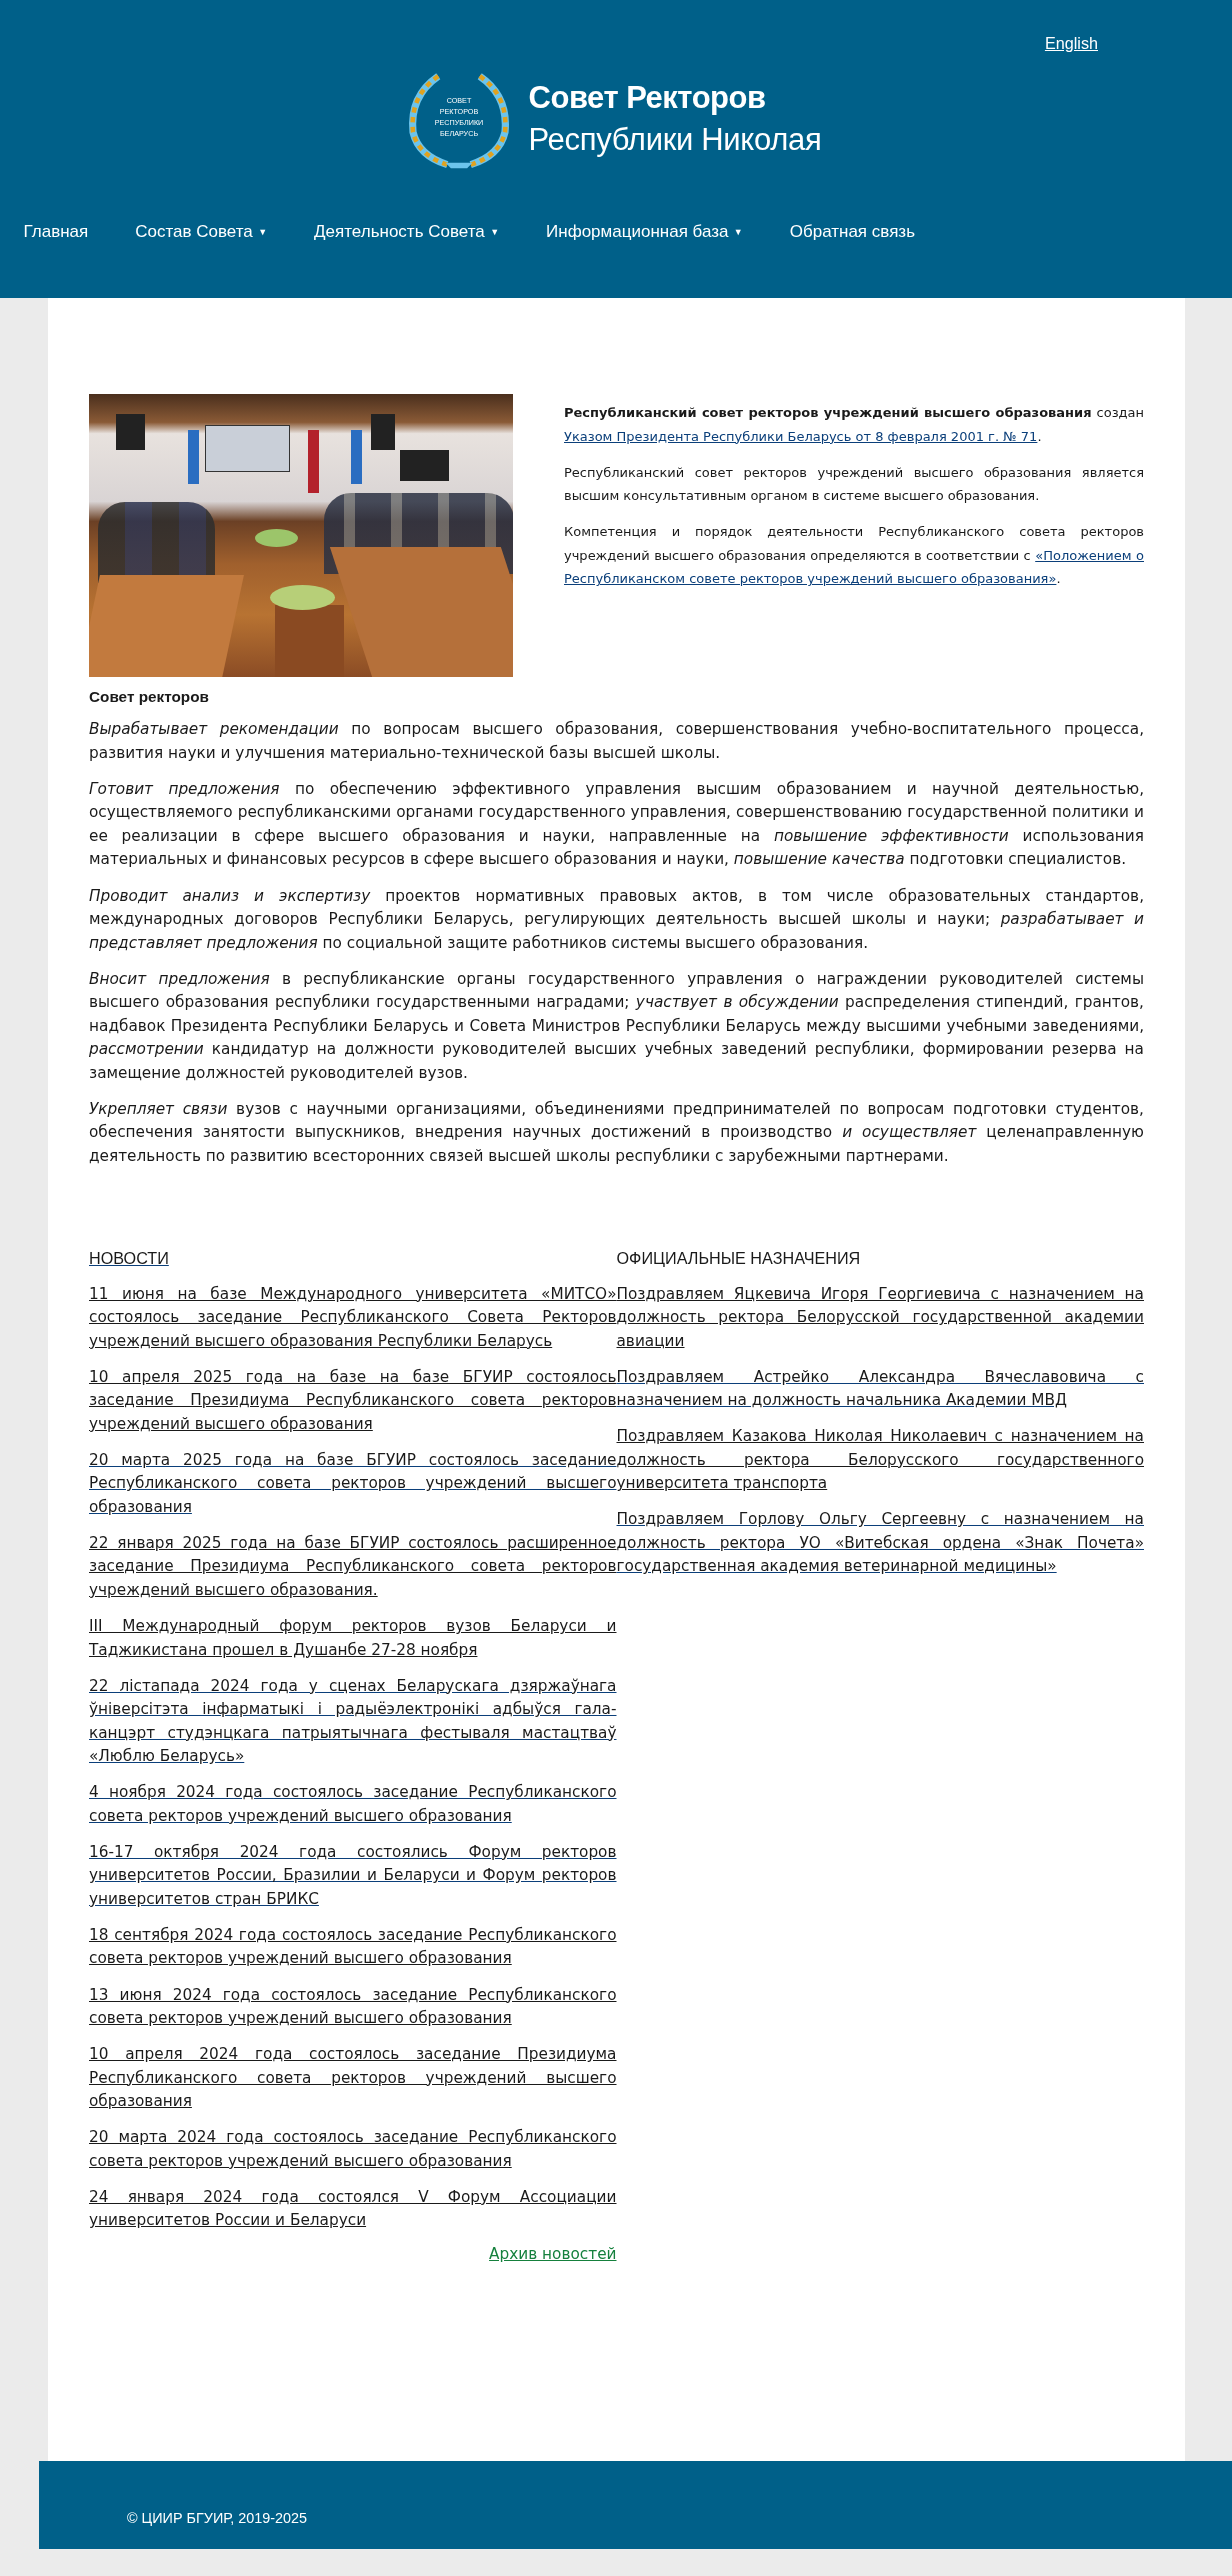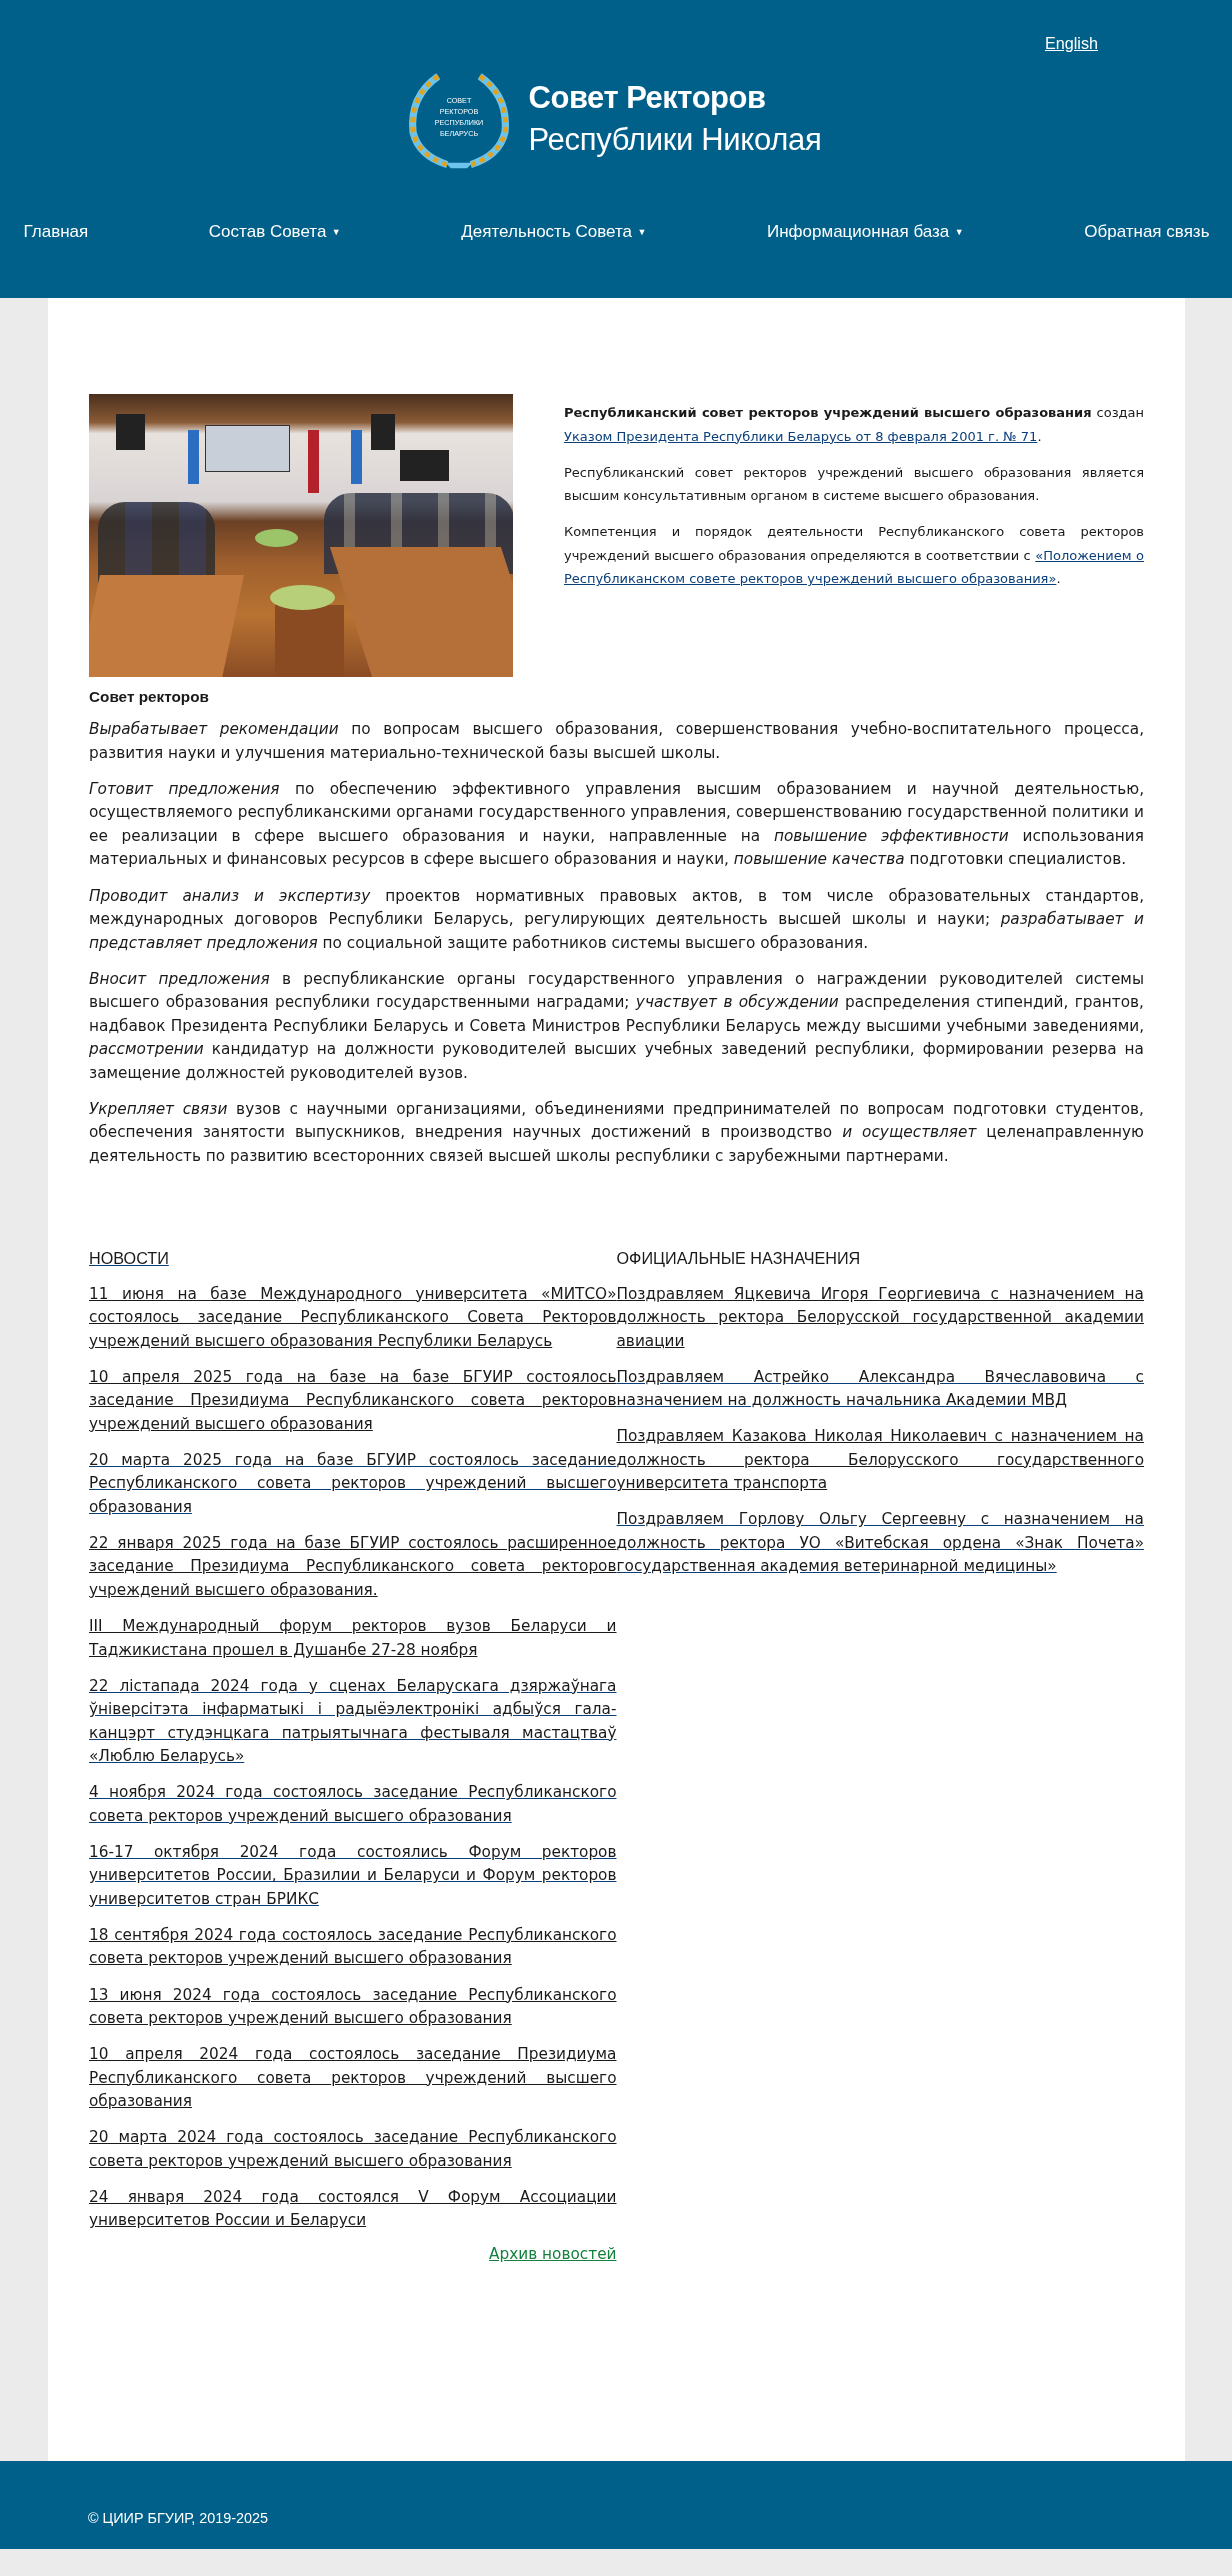--- a/index.html
+++ b/index.html
@@ -38,21 +38,21 @@
   }
   .logo svg { width: 114px; height: 101px; }
   .brand-text { margin-left: 12.6px; font-family: "Liberation Sans", sans-serif; }
   .brand-title { font-size: 31px; font-weight: bold; line-height: 40px; letter-spacing: -0.5px; }
   .brand-sub { font-size: 31px; line-height: 43px; letter-spacing: -0.3px; }
   .nav {
     position: absolute;
     top: 222px;
     left: 0; right: 0;
     display: flex;
-    justify-content: space-between;
+    justify-content: flex-start;
     gap: 0;
     font-family: "Liberation Sans", sans-serif;
   }
   .nav-item {
     color: #fff;
     font-size: 17px;
     padding: 0 23.5px;
     display: flex;
     align-items: center;
     cursor: pointer;
@@ -106,20 +106,21 @@
     color: #1a1a1a; text-decoration: underline;
   }
   .news-list a.blue-ul, .appt-list a.blue-ul { text-decoration-color: #0b3f7a; }
   .archive { text-align: right; margin-top: 5.4px; }
   .archive a { color: #15803d; font-size: 15.3px; text-decoration: underline; }
   .footer {
     background: #006089;
     height: 88px;
     color: #fff;
     position: relative;
+    margin-left: 39px;
   }
   .footer .copy {
     position: absolute; left: 88px; top: 49px;
     font-size: 14.4px; font-family: "Liberation Sans", sans-serif;
   }
 </style>
 </head>
 <body>
 
 <header class="header">

